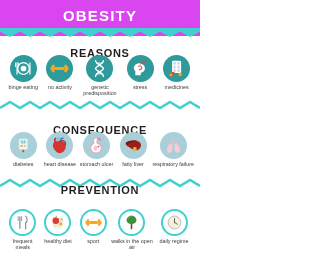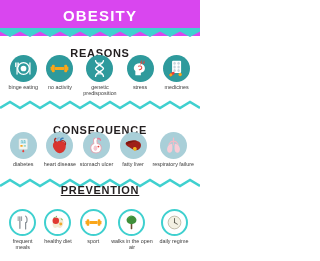--- a/index.html
+++ b/index.html
@@ -35,21 +35,21 @@
     );
   }
 
   
   .sec-title{
     position:absolute;width:200px;text-align:center;
     color:#231f20;font-size:11px;font-weight:700;letter-spacing:0.7px;margin-top:8px;
   }
   #title-reasons{top:39px;}
   #title-consequence{top:116px;}
-  #title-prevention{top:176px;text-decoration:underline;}
+  #title-prevention{top:176px;}
 
   
   .zigzag{
     position:absolute;left:0;width:200px;height:11px;
   }
   #divider-1{top:100px;}
   #divider-2{top:178px;}
 
   
   .row{

